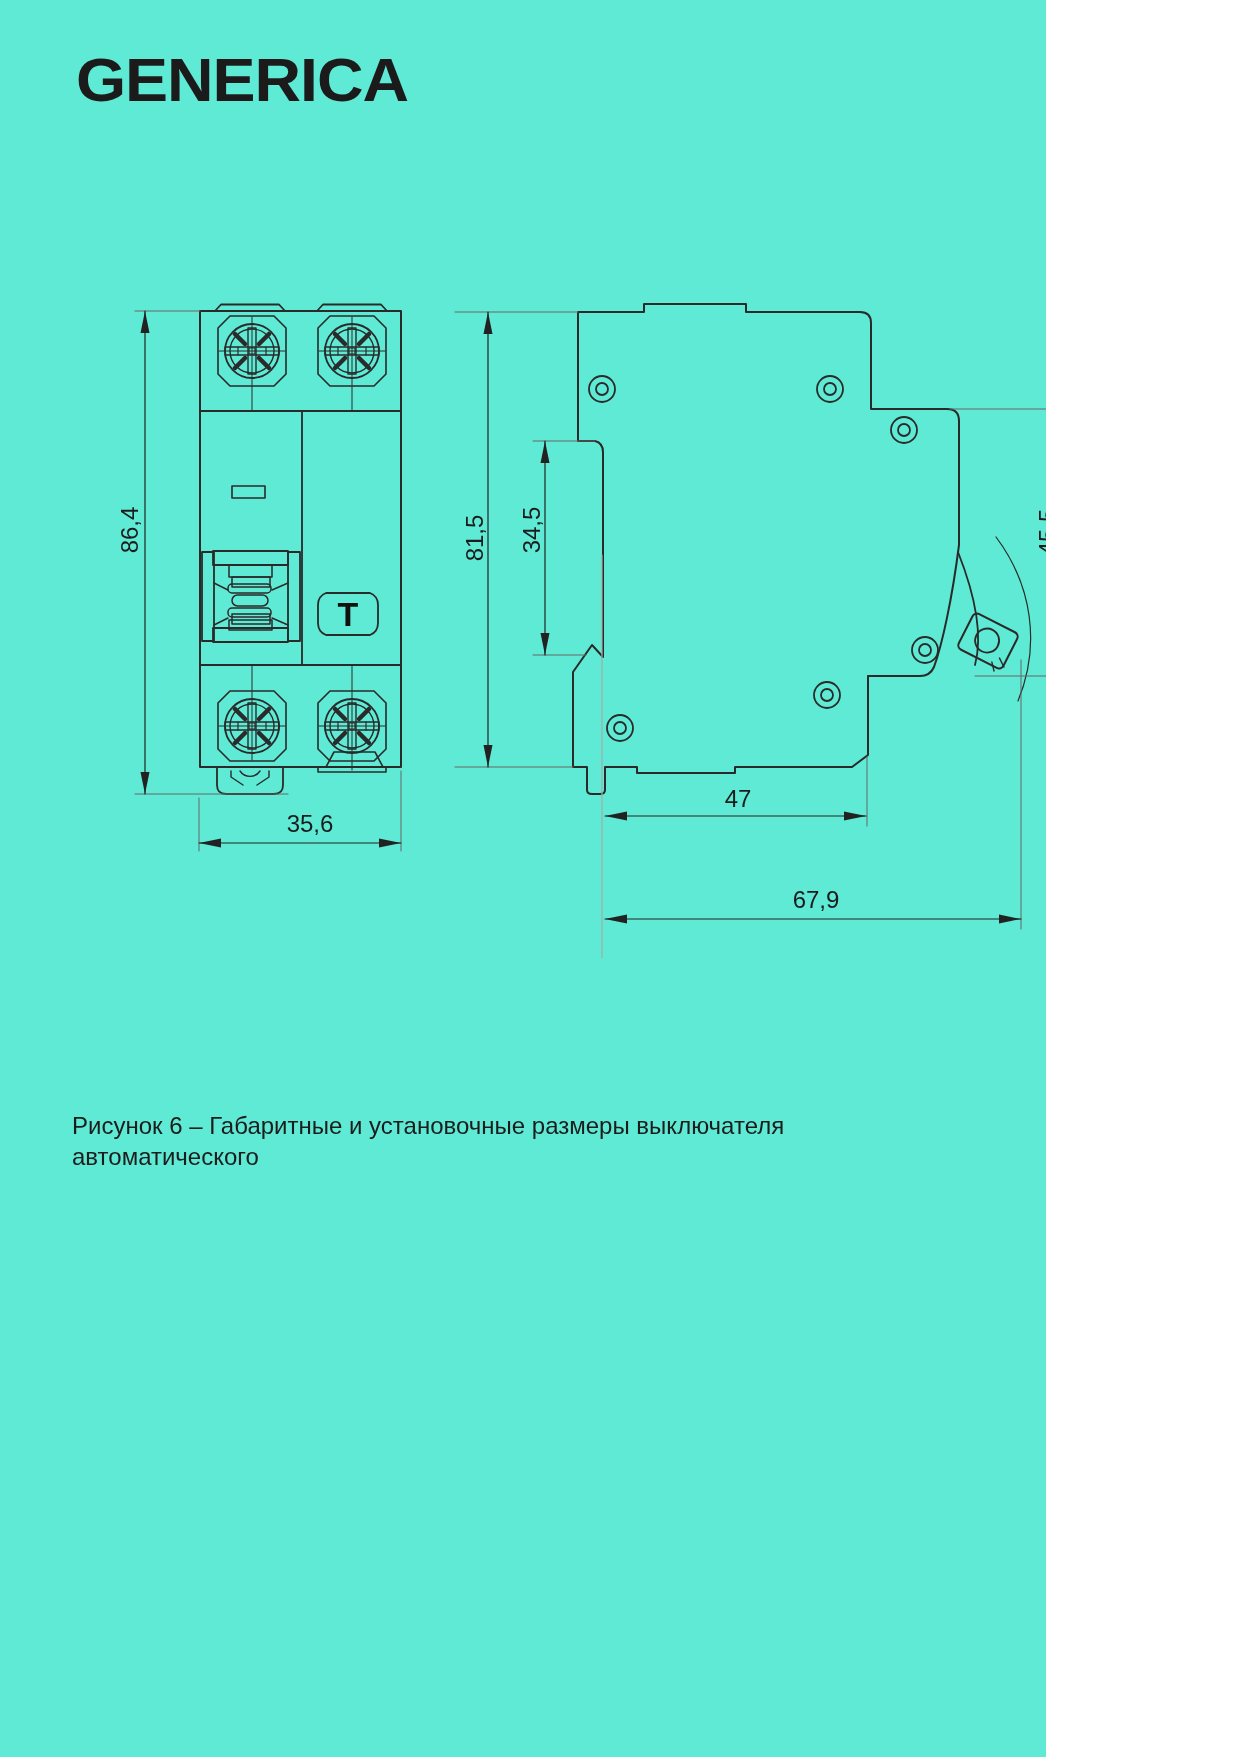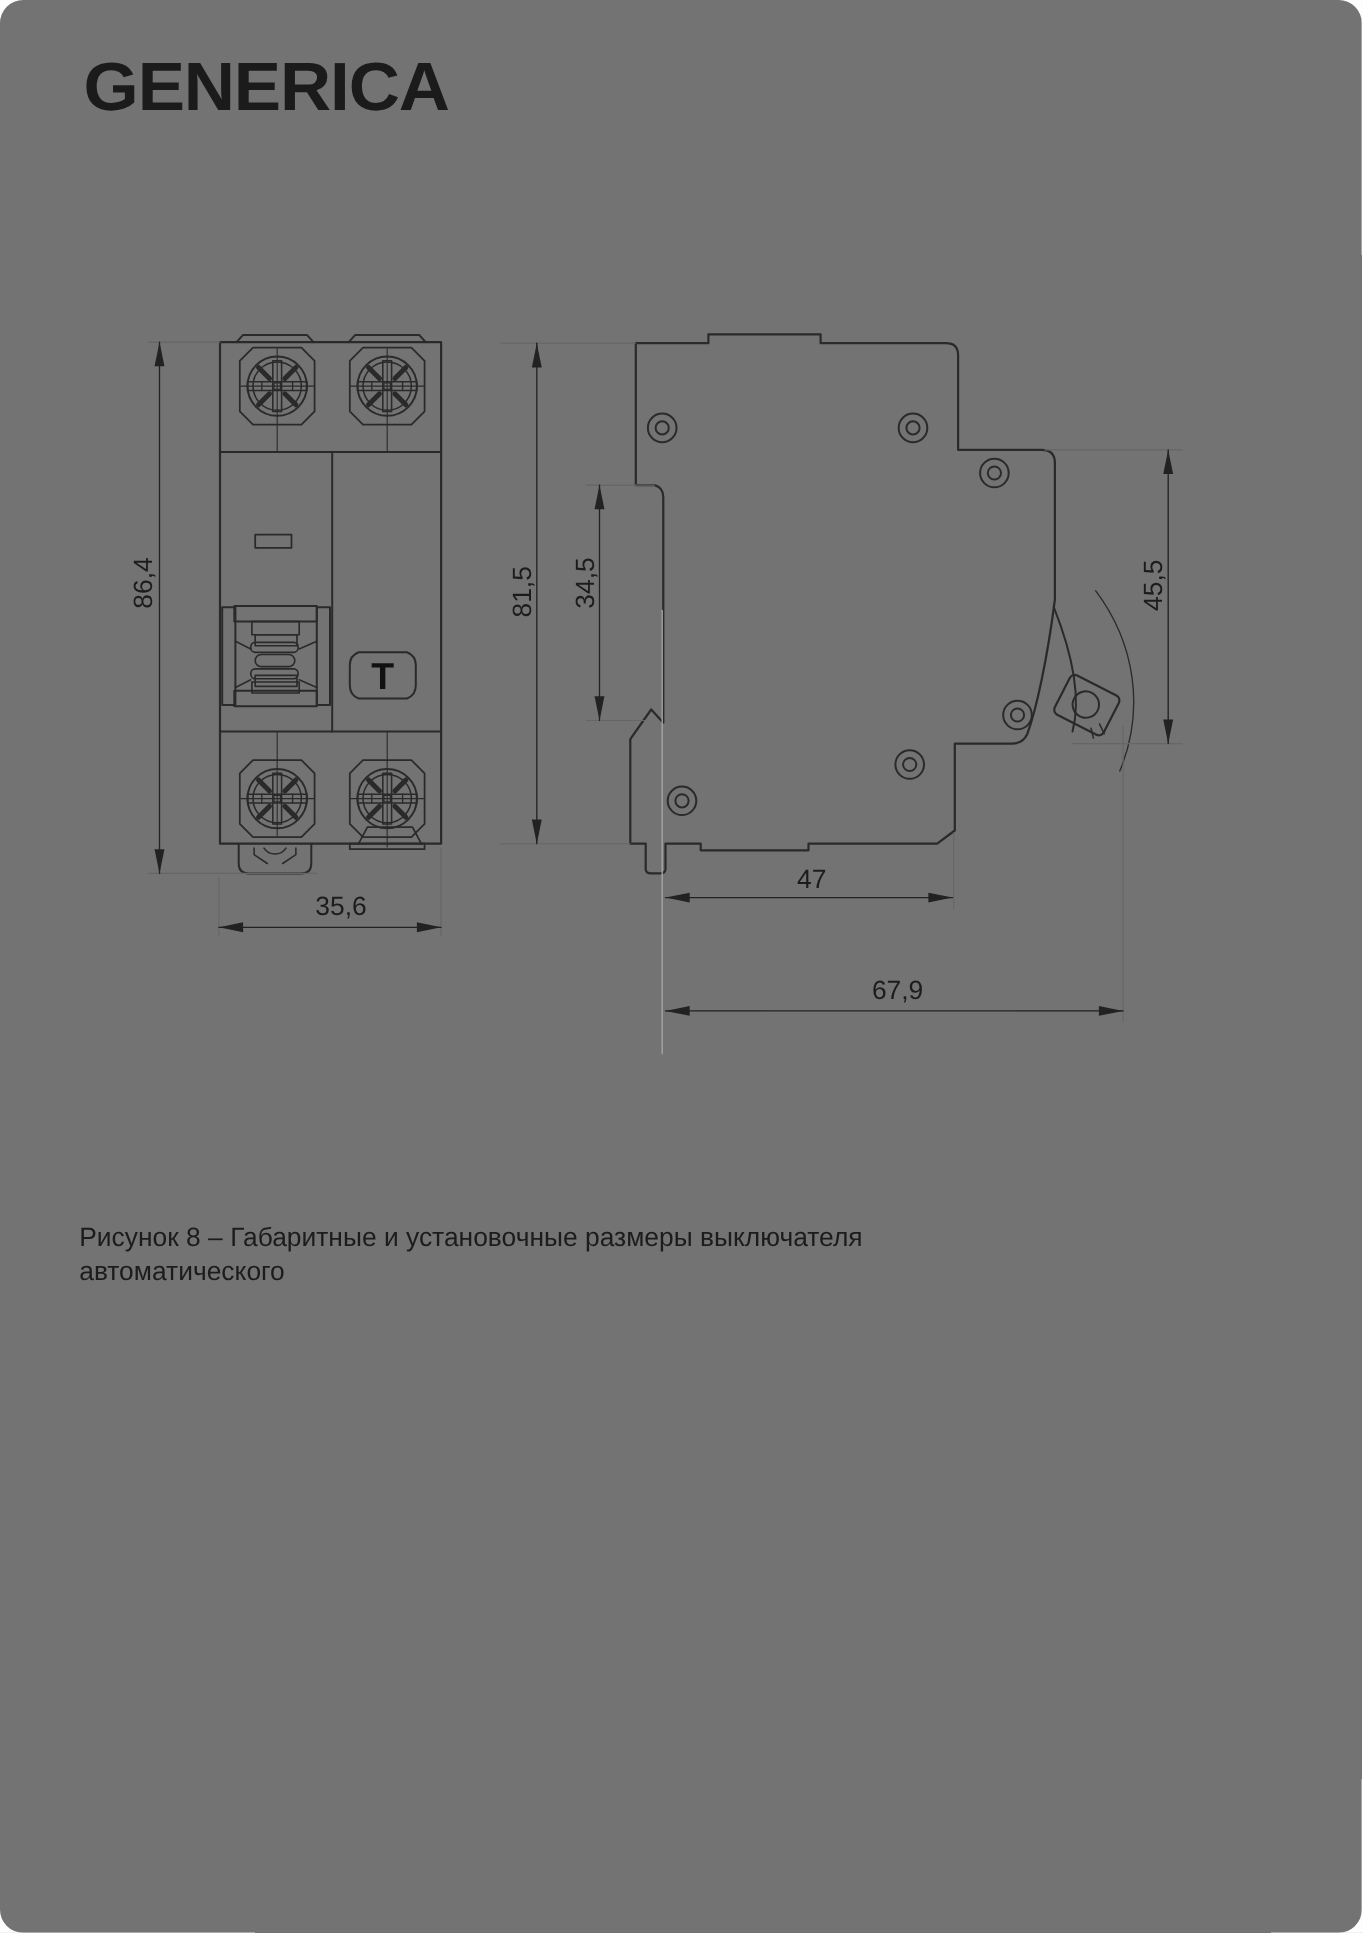--- a/index.html
+++ b/index.html
@@ -1,17 +1,17 @@
 <!DOCTYPE html>
 <html><head>
 <meta charset="utf-8">
 <style>
   html,body{margin:0;padding:0;background:#ffffff;}
-  .page{position:relative;width:1238px;height:1757px;background:#737373;overflow:hidden;
-        font-family:"Liberation Sans",sans-serif;color:#1c1c1c;border-radius:21px;}
+  .page{position:relative;width:1046px;height:1757px;background:#5eead4;overflow:hidden;
+        font-family:"Liberation Sans",sans-serif;color:#1c1c1c;}
   .logo{position:absolute;left:76px;top:44px;font-size:62px;font-weight:900;
         letter-spacing:-1px;color:#1b1b1b;transform:scaleX(1.04);transform-origin:left top;
         white-space:nowrap;}
   .caption{position:absolute;left:72px;top:1110px;width:900px;font-size:24px;
            line-height:31px;color:#1c1c1c;}
   .drawing{position:absolute;left:0;top:0;}
   svg text{font-family:"Liberation Sans",sans-serif;font-size:24px;fill:#1c1c1c;}
   svg text.tbtn{font-size:34px;font-weight:bold;fill:#111;}
 </style>
 </head>
@@ -180,16 +180,16 @@
       <text x="310" y="832" text-anchor="middle">35,6</text>
       <text transform="translate(483,538) rotate(-90)" text-anchor="middle">81,5</text>
       <text transform="translate(540,530) rotate(-90)" text-anchor="middle">34,5</text>
       <text transform="translate(1056,532) rotate(-90)" text-anchor="middle">45,5</text>
       <text x="738" y="807" text-anchor="middle">47</text>
       <text x="816" y="908" text-anchor="middle">67,9</text>
     </g>
   </svg>
 
   <div class="caption">
-    <div>Рисунок 8 – Габаритные и установочные размеры выключателя автоматического</div>
+    <div>Рисунок 6 – Габаритные и установочные размеры выключателя автоматического</div>
   </div>
 
 </div>
 
 </body></html>

